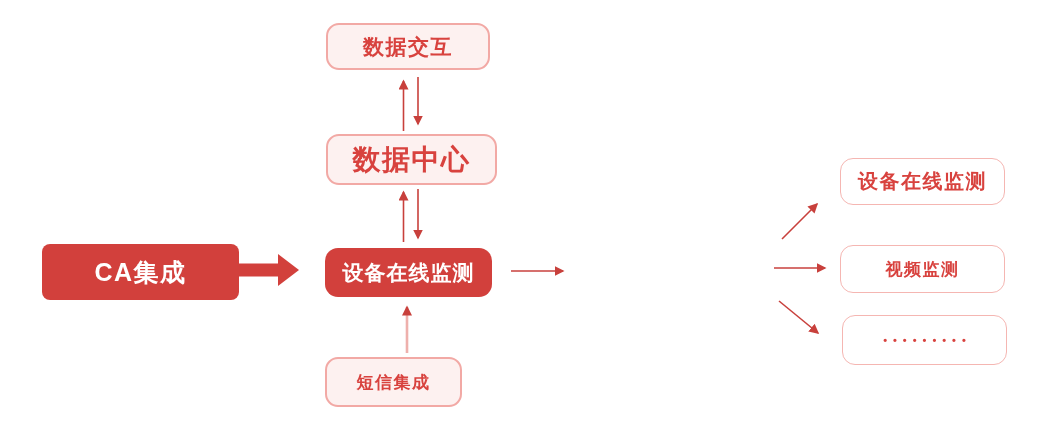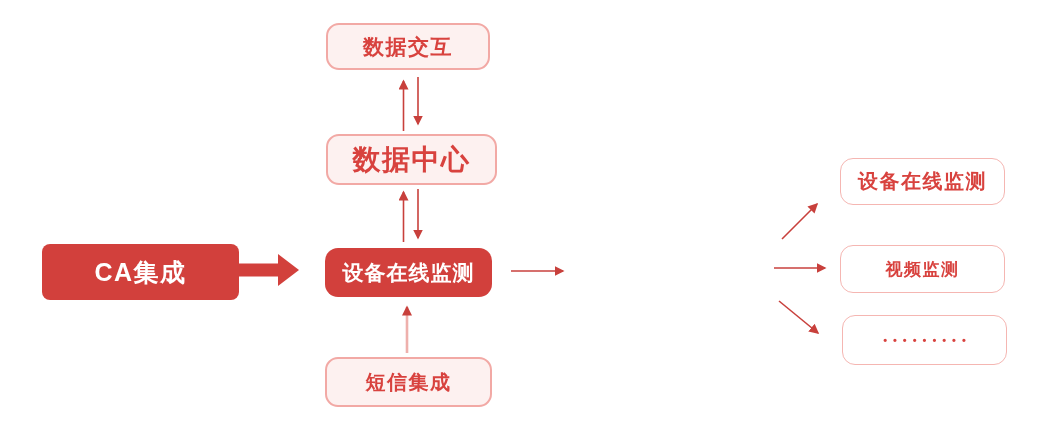--- a/index.html
+++ b/index.html
@@ -28,21 +28,21 @@
     border-radius:13px;
   }
   .node.solid{background:var(--red);color:#ffffff;}
   .node.light{background:var(--light-fill);border:2px solid var(--light-border);color:var(--text-red);}
   .node.outline{background:#ffffff;border:1.5px solid var(--outline-border);color:var(--text-red);}
 
   .n-ca{left:42px;top:244px;width:197px;height:56px;font-size:25px;border-radius:8px;}
   .n-data-interaction{left:326px;top:23px;width:164px;height:47px;font-size:21px;}
   .n-data-center{left:326px;top:134px;width:171px;height:51px;font-size:28px;}
   .n-info-exchange{left:325px;top:248px;width:167px;height:49px;font-size:21px;letter-spacing:1px;}
-  .n-sms{left:325px;top:357px;width:167px;height:50px;font-size:20px;}
+  .n-sms{left:325px;top:357px;width:137px;height:50px;font-size:17px;}
   .n-device{left:592px;top:248px;width:166px;height:47px;font-size:21px;letter-spacing:1px;}
   .n-sensor{left:840px;top:158px;width:165px;height:47px;font-size:20px;}
   .n-video{left:840px;top:245px;width:165px;height:48px;font-size:17px;}
   .n-more{left:842px;top:315px;width:165px;height:50px;font-size:11px;letter-spacing:6px;text-indent:6px;}
 </style>
 </head>
 <body>
 
 <div class="canvas">
 

